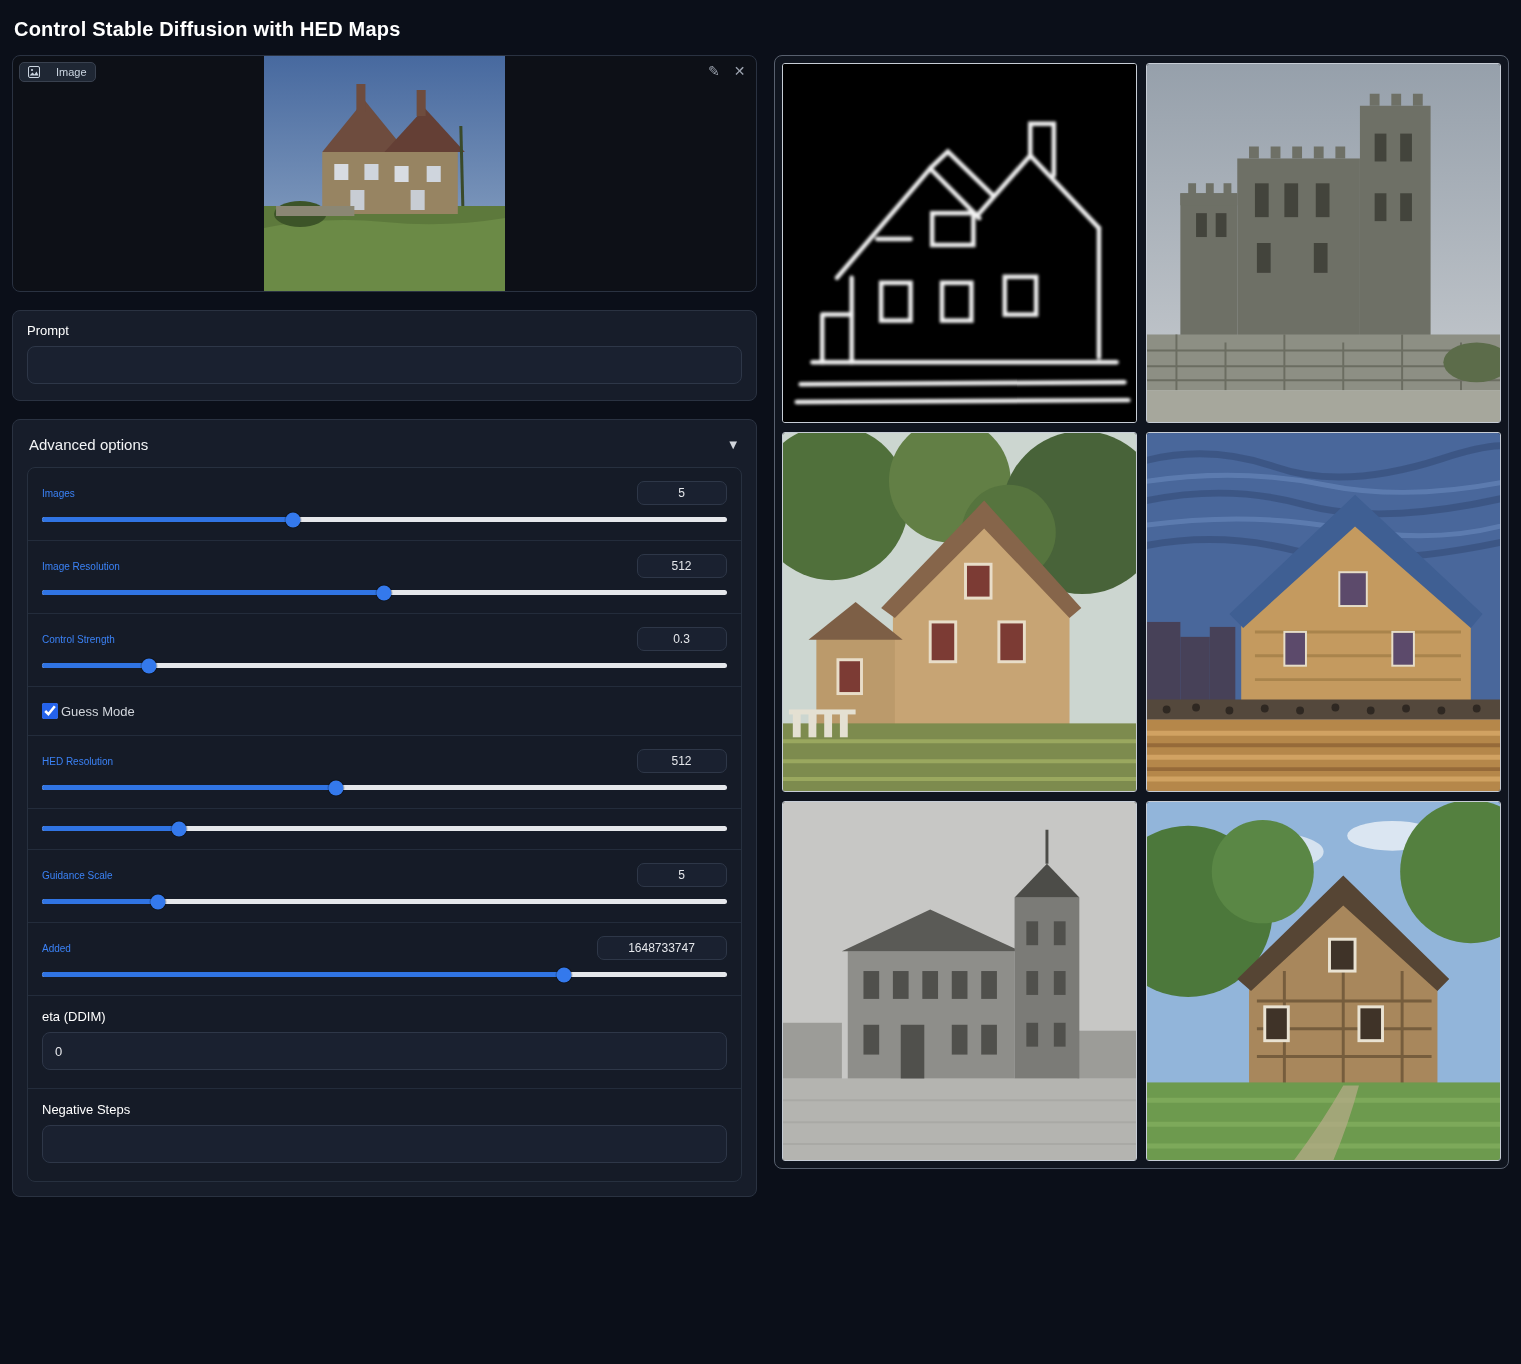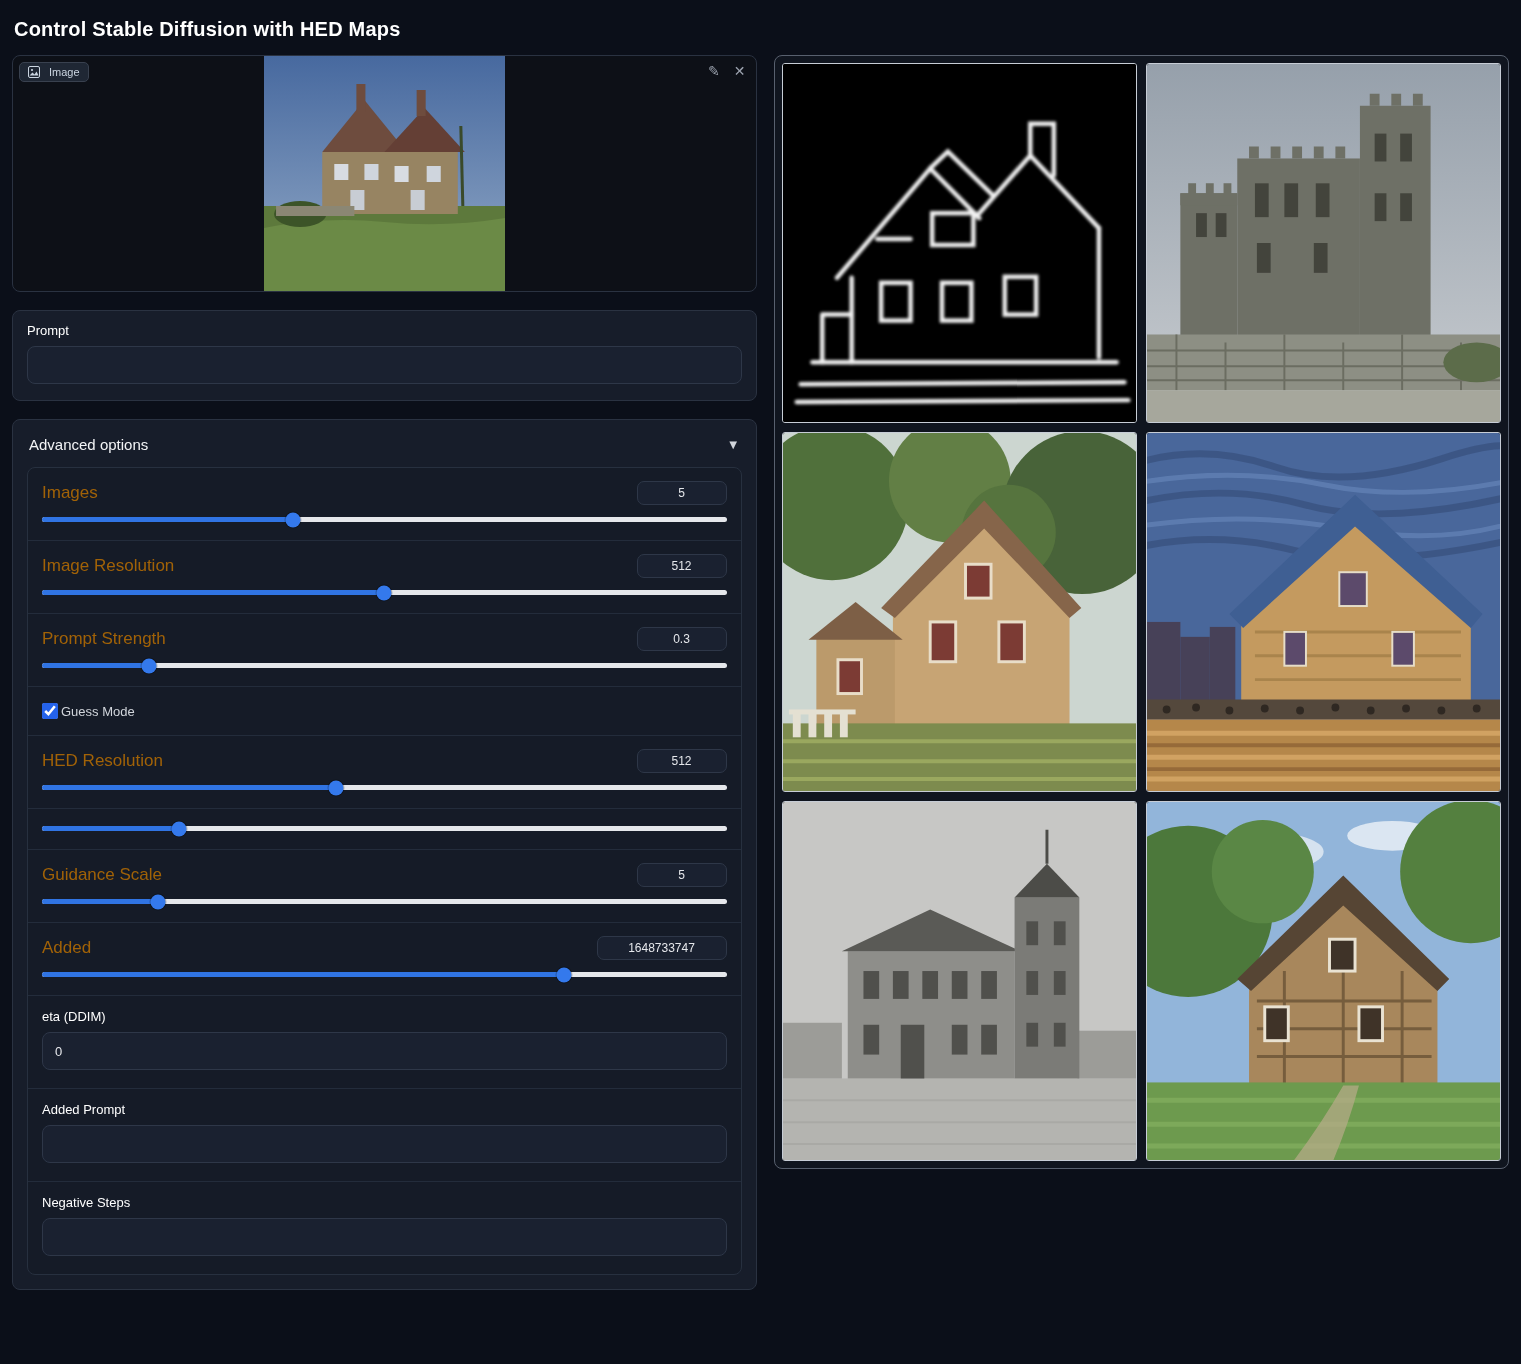--- a/index.html
+++ b/index.html
@@ -9,21 +9,21 @@
   .page-title { font-size:20px; font-weight:bold; color:#ffffff; padding:8px 0 14px 2px; letter-spacing:.2px; }
 
   .layout { display:flex; gap:17px; align-items:flex-start; }
   .left-col { width:745px; display:flex; flex-direction:column; gap:18px; }
   .right-col { width:736px; }
 
   .panel { background:#171d2a; border:1px solid #2a3241; border-radius:8px; }
 
   
   .image-panel { position:relative; height:237px; background:#0d1017; overflow:hidden; }
-  .image-badge { position:absolute; top:6px; left:6px; display:flex; align-items:center; gap:9px;
+  .image-badge { position:absolute; top:6px; left:6px; display:flex; align-items:center; gap:16px;
     background:#1f2734; border:1px solid #39414f; border-radius:5px; padding:3px 8px; font-size:11px;
     color:#cbd5e1; z-index:3; }
   .image-badge svg { display:block; }
   .panel-actions { position:absolute; top:6px; right:8px; display:flex; align-items:center; gap:10px; z-index:3; }
   .icon-btn { background:none; border:none; color:#9ca3af; font-size:14px; cursor:pointer; line-height:1; padding:2px; }
   .uploaded-wrap { position:absolute; inset:0; display:flex; justify-content:center; }
   .uploaded-wrap svg { height:100%; width:241px; }
 
   
   .prompt-panel { padding:12px 14px 16px; }
@@ -39,21 +39,21 @@
   
   .advanced { padding:0 0 14px; }
   .adv-header { display:flex; justify-content:space-between; align-items:center; padding:16px 16px 14px;
     cursor:pointer; }
   .adv-title { font-size:15px; color:#f3f4f6; }
   .adv-caret { color:#d1d5db; font-size:13px; }
   .options-box { margin:0 14px; background:#151b27; border:1px solid #27303f; border-radius:8px; overflow:hidden; }
   .ctrl-row { padding:13px 14px 16px; border-top:1px solid #232c3b; }
   .ctrl-row:first-child { border-top:none; }
   .ctrl-head { display:flex; justify-content:space-between; align-items:center; margin-bottom:12px; }
-  .ctrl-label { font-size:17px; color:#a16207;text-align:center; }
+  .ctrl-label { font-size:10px; color:#3b82f6;text-align:center; }
   .num-box { width:90px; height:24px; background:#1a2130; border:1px solid #2e3748; border-radius:7px;
     color:#e5e7eb; font-size:12px; text-align:center; font-family:"Liberation Sans", sans-serif; }
   .num-box.wide { width:130px; }
   .track { position:relative; height:5px; background:#e5e7eb; border-radius:3px; margin:4px 0 2px; }
   .fill { position:absolute; left:0; top:0; bottom:0; background:#3074e3; border-radius:3px; }
   .handle { position:absolute; top:50%; width:15px; height:15px; border-radius:50%;
     background:#3479ec; transform:translate(-50%,-50%); box-shadow:0 0 0 1px rgba(0,0,0,.25); cursor:pointer; }
 
   .check-row { display:flex; align-items:center; gap:3px; padding:16px 14px; border-top:1px solid #232c3b; }
   .checkbox { width:16px; height:16px; accent-color:#2563eb; cursor:pointer; }
@@ -149,21 +149,21 @@
             <input class="num-box" value="512" style="">
           </div>
           <div class="track">
             <div class="fill" style="width: 50%;"></div>
             <div class="handle" style="left: 50%;"></div>
           </div>
         </div>
 
         <div class="ctrl-row">
           <div class="ctrl-head">
-            <span class="ctrl-label">Prompt Strength</span>
+            <span class="ctrl-label">Control Strength</span>
             <input class="num-box" value="0.3" style="">
           </div>
           <div class="track">
             <div class="fill" style="width: 15.7%;"></div>
             <div class="handle" style="left: 15.7%;"></div>
           </div>
         </div>
 
         <div class="check-row">
           <input type="checkbox" class="checkbox" checked="true" style="">
@@ -208,24 +208,20 @@
             <div class="fill" style="width: 76.3%;"></div>
             <div class="handle" style="left: 76.3%;"></div>
           </div>
         </div>
 
         <div class="text-row">
           <label class="field-label">eta (DDIM)</label>
           <input class="text-input" value="0" style="">
         </div>
 
-        <div class="text-row">
-          <label class="field-label">Added Prompt</label>
-          <input class="text-input" value="" style="">
-        </div>
 
         <div class="text-row">
           <label class="field-label">Negative Steps</label>
           <input class="text-input" value="" style="">
         </div>
 
       </div>
     </div>
   </div>
 

